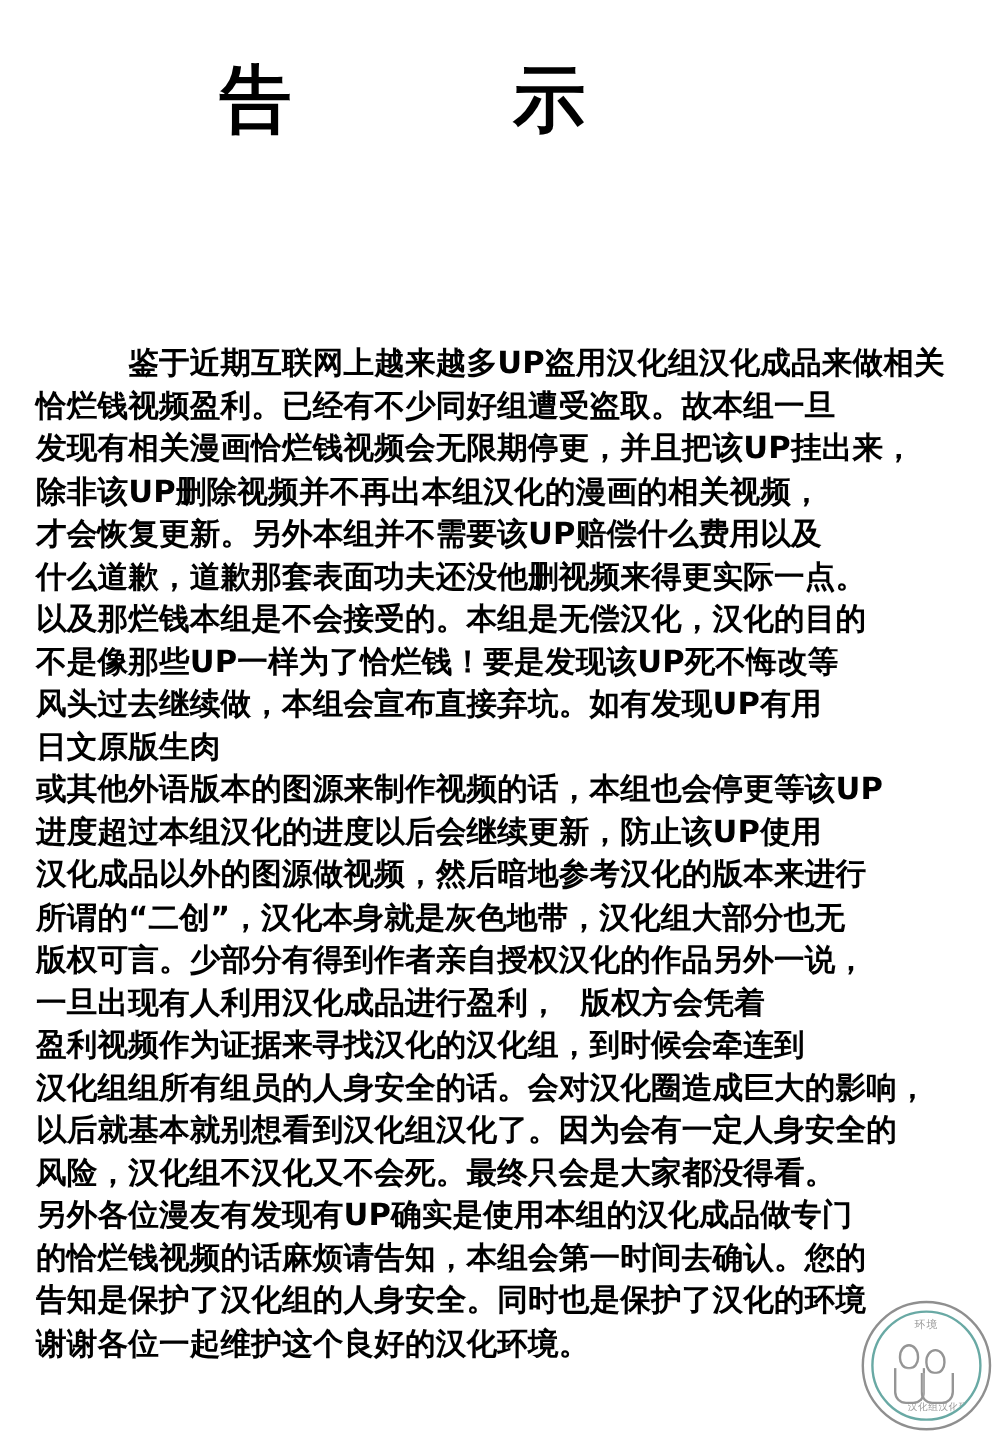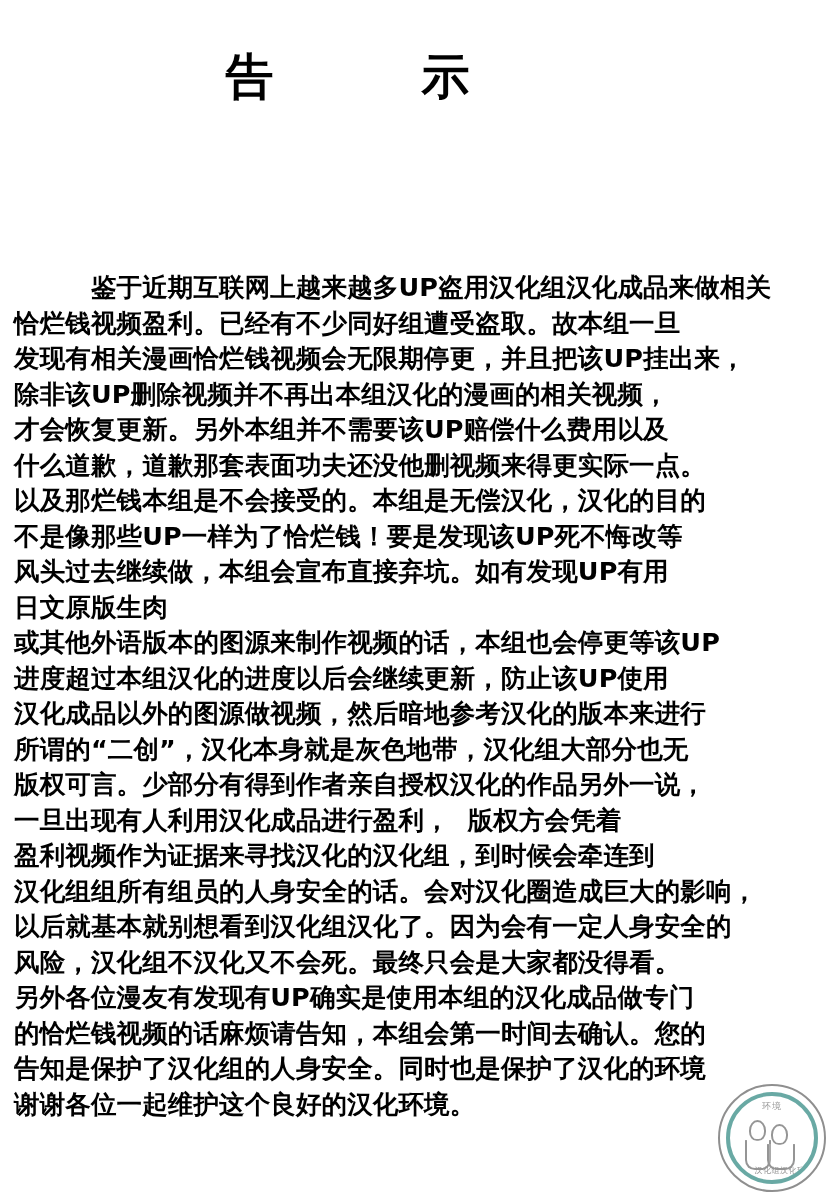--- a/index.html
+++ b/index.html
@@ -18,44 +18,44 @@
   }
   .page {
     width: 836px;
     height: 1200px;
     position: relative;
     background: #ffffff;
   }
   .notice-title {
     position: absolute;
     top: 50px;
-    left: 12px;
+    left: 0;
     width: 672px;
     text-align: center;
-    font-size: 48px;
+    font-size: 60px;
     font-weight: 700;
     letter-spacing: 0.02em;
     line-height: 1.1;
     white-space: pre;
     font-family: "DejaVu Sans", "Liberation Sans", sans-serif;
   }
   .body-block {
     position: absolute;
     top: 270px;
     left: 14px;
     width: 812px;
     font-size: 25.5px;
     font-weight: 700;
     line-height: 35.5px;
     letter-spacing: 0.005em;
     text-align: left;
     font-family: "DejaVu Sans", "Liberation Sans", sans-serif;
   }
   .body-block p {
-    margin: 0;
+    margin: 16px;
     white-space: pre-wrap;
     word-break: break-all;
   }
   .watermark {
     position: absolute;
     right: 10px;
     bottom: 8px;
     width: 108px;
     height: 108px;
     opacity: 0.62;
@@ -63,21 +63,21 @@
   }
   .wm-ring {
     position: absolute;
     inset: 0;
     border: 2px solid #4b4b4b;
     border-radius: 50%;
   }
   .wm-inner {
     position: absolute;
     inset: 8px;
-    border: 4px solid #0f766e;
+    border: 2px solid #0f766e;
     border-radius: 50%;
     overflow: hidden;
   }
   .wm-text-top {
     position: absolute;
     top: 4px;
     left: 0;
     width: 100%;
     text-align: center;
     font-size: 9px;

